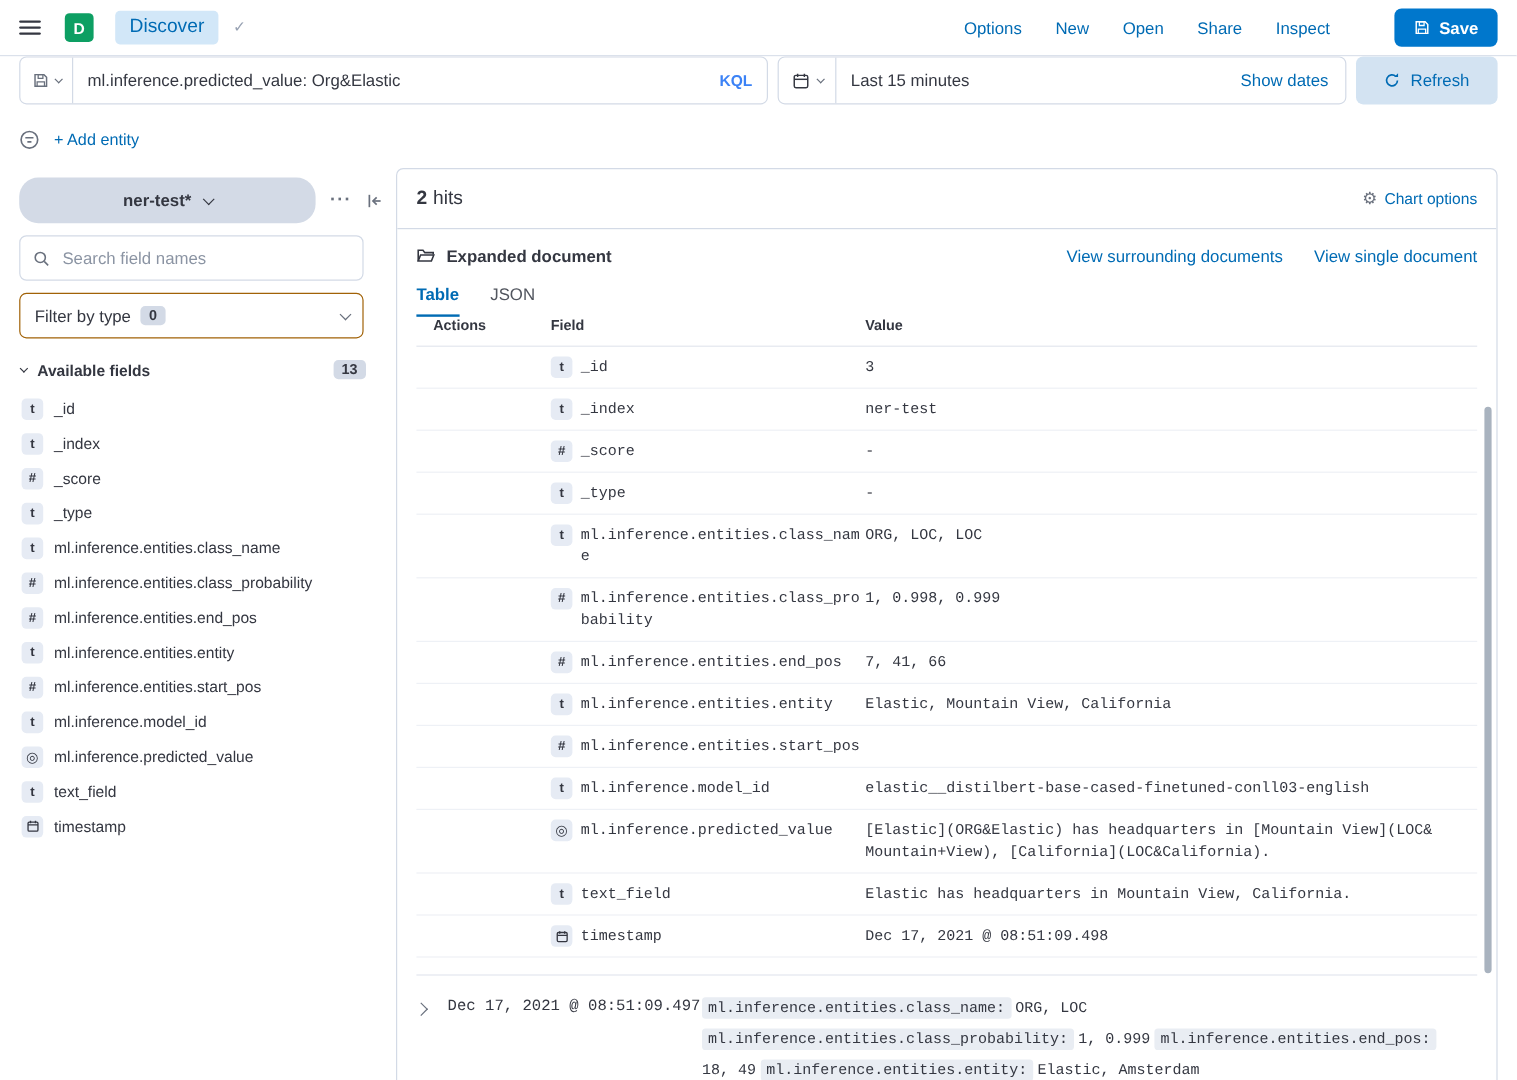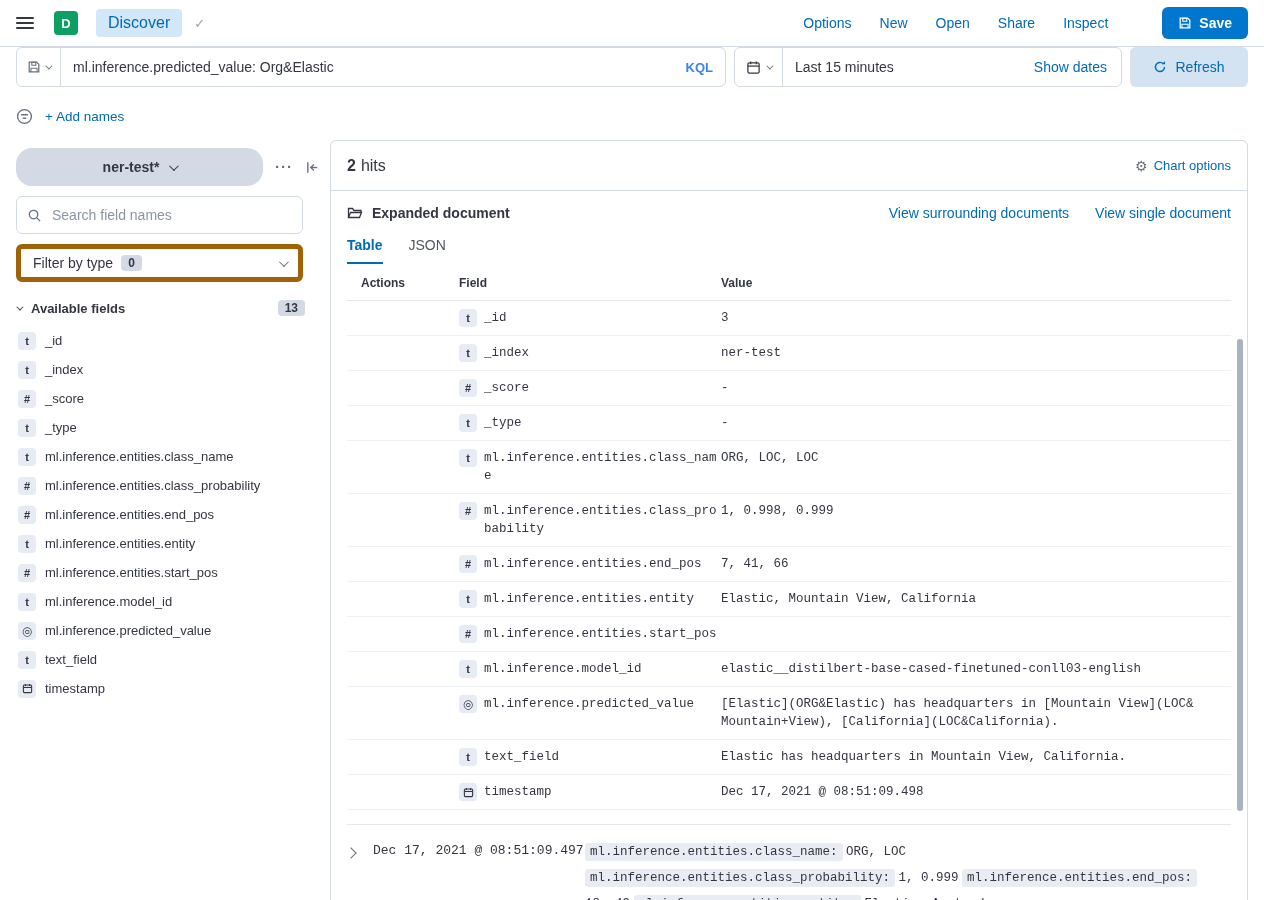--- a/index.html
+++ b/index.html
@@ -29,21 +29,21 @@
   
   .querybar { position: absolute; top: 47px; left: 0; right: 0; height: 56px; display: flex;
     padding: 0 16px; gap: 8px; background: #fff; }
   .query-group { flex: 1; height: 40px; border: 1px solid #d3dae6; border-radius: 6px;
     display: flex; align-items: center; background: #fff; }
   .saved-query-btn { width: 44px; height: 100%; display: flex; align-items: center; justify-content: center;
     gap: 4px; border-right: 1px solid #d3dae6; cursor: pointer; }
   .query-input { flex: 1; border: none; outline: none; padding: 0 12px; font-size: 14px; color: #343741;
     font-family: inherit; background: transparent; }
   .kql-label { padding: 0 12px; color: #3b82f6; font-size: 13px; font-weight: 700; cursor: pointer; }
-  .time-group { width: 388px; height: 40px; border: 1px solid #d3dae6; border-radius: 6px;
+  .time-group { width: 474px; height: 40px; border: 1px solid #d3dae6; border-radius: 6px;
     display: flex; align-items: center; background: #fff; }
   .date-btn { width: 48px; height: 100%; display: flex; align-items: center; justify-content: center;
     gap: 5px; border-right: 1px solid #d3dae6; cursor: pointer; }
   .time-text { flex: 1; padding: 0 12px; font-size: 14px; cursor: pointer; }
   .show-dates { padding: 0 14px; color: #006bb4; font-size: 14px; font-weight: 500; cursor: pointer; }
   .refresh-btn { width: 118px; height: 40px; background: #d3e3f2; border: none; border-radius: 6px;
     color: #006bb4; font-size: 14px; font-weight: 500; display: flex; align-items: center; justify-content: center;
     gap: 8px; font-family: inherit; cursor: pointer; }
 
   
@@ -55,21 +55,21 @@
   .sidebar-top { display: flex; align-items: center; }
   .index-btn { width: 255px; height: 38px; background: #d3dae6; border: none; border-radius: 16px;
     display: flex; align-items: center; justify-content: center; gap: 10px; font-size: 14px; font-weight: 600;
     color: #343741; font-family: inherit; cursor: pointer; }
   .side-icon { margin-left: 12px; color: #69707d; cursor: pointer; display: flex; align-items: center; }
   .dots { font-size: 15px; font-weight: 700; letter-spacing: 1px; line-height: 10px; }
   .search-box { margin-top: 10px; width: 287px; height: 38px; border: 1px solid #d3dae6; border-radius: 6px;
     display: flex; align-items: center; padding: 0 10px; gap: 8px; background: #fff; }
   .search-box input { flex: 1; border: none; outline: none; font-size: 14px; font-family: inherit; color: #343741; }
   .search-box input::placeholder { color: #8b94a3; }
-  .type-filter { margin-top: 10px; width: 287px; height: 38px; border: 5px solid #a16207; border-radius: 6px;
+  .type-filter { margin-top: 10px; width: 287px; height: 38px; border: 1px solid #a16207; border-radius: 6px;
     display: flex; align-items: center; padding: 0 12px; gap: 8px; font-size: 14px; cursor: pointer; background: #fff; }
   .count-badge { background: #d3dae6; border-radius: 4px; padding: 1px 7px; font-size: 12px; font-weight: 600; color: #343741; }
   .fields-header { margin-top: 18px; width: 289px; display: flex; align-items: center; gap: 10px;
     font-size: 13px; font-weight: 700; cursor: pointer; }
   .field-list { margin-top: 10px; }
   .field-item { height: 29px; display: flex; align-items: center; gap: 9px; font-size: 13px;
     padding: 0 2px; cursor: pointer; border-radius: 4px; }
   .ficon { width: 18px; height: 18px; min-width: 18px; background: #e6ebf4; border-radius: 4px;
     display: inline-flex; align-items: center; justify-content: center; font-size: 11px; font-weight: 700; color: #343741; }
 
@@ -83,21 +83,21 @@
     font-size: 13px; font-weight: 500; cursor: pointer; }
   .gear { color: #69707d; font-size: 14px; }
   .doc-section { padding: 14px 16px 0 16px; }
   .doc-header { display: flex; align-items: center; }
   .doc-title { display: flex; align-items: center; gap: 9px; font-size: 14px; font-weight: 700; }
   .doc-links { margin-left: auto; display: flex; gap: 26px; }
   .doc-link { color: #006bb4; font-size: 14px; font-weight: 500; cursor: pointer; }
   .tabs { margin-top: 16px; display: flex; gap: 26px; }
   .tab { font-size: 14px; padding-bottom: 9px; color: #52565f; font-weight: 500; cursor: pointer; }
   .tab.active { color: #006bb4; font-weight: 600; border-bottom: 2px solid #006bb4; }
-  .thead { display: flex; margin-top: 12px; padding-bottom: 10px; border-bottom: 1px solid #e3e7ee;
+  .thead { display: flex; margin-top: 0; padding-bottom: 10px; border-bottom: 1px solid #e3e7ee;
     font-size: 12px; font-weight: 700; align-items: flex-end; }
   .c-actions { width: 112px; padding-left: 14px; }
   .c-field { width: 262px; display: flex; gap: 7px; align-items: flex-start; }
   .c-value { flex: 1; word-break: break-all; padding-right: 34px; }
   .trow { display: flex; padding: 8px 0; border-bottom: 1px solid #eef1f6; align-items: flex-start; }
   .trow .mono, .thead-mono { font-size: 12.5px; line-height: 18px; }
   .f-name { max-width: 234px; word-break: break-all; font-size: 12.5px; line-height: 18px; }
   .doc-list-divider { border-top: 1px solid #e3e7ee; margin-top: 14px; }
   .doc-row { display: flex; align-items: flex-start; padding-top: 14px; }
   .expand-cell { width: 26px; padding-top: 5px; cursor: pointer; }
@@ -177,21 +177,21 @@
       </svg>
     <span>Refresh</span>
   </button>
 </div>
 
 <div class="filterrow">
   <svg width="17" height="17" viewBox="0 0 16 16">
       <circle cx="8" cy="8" r="6.5" fill="none" stroke="#69707d" stroke-width="1.3"></circle>
       <path d="M4.8 6.4h6.4M6.4 9.6h3.2" stroke="#69707d" stroke-width="1.3"></path>
     </svg>
-  <span class="add-filter">+ Add names</span>
+  <span class="add-filter">+ Add entity</span>
 </div>
 
 <div class="sidebar">
   <div class="sidebar-top">
     <button class="index-btn">
       <span>ner-test*</span>
       <span class="chev dark"></span>
     </button>
     <span class="side-icon dots">···</span>
     <span class="side-icon">

